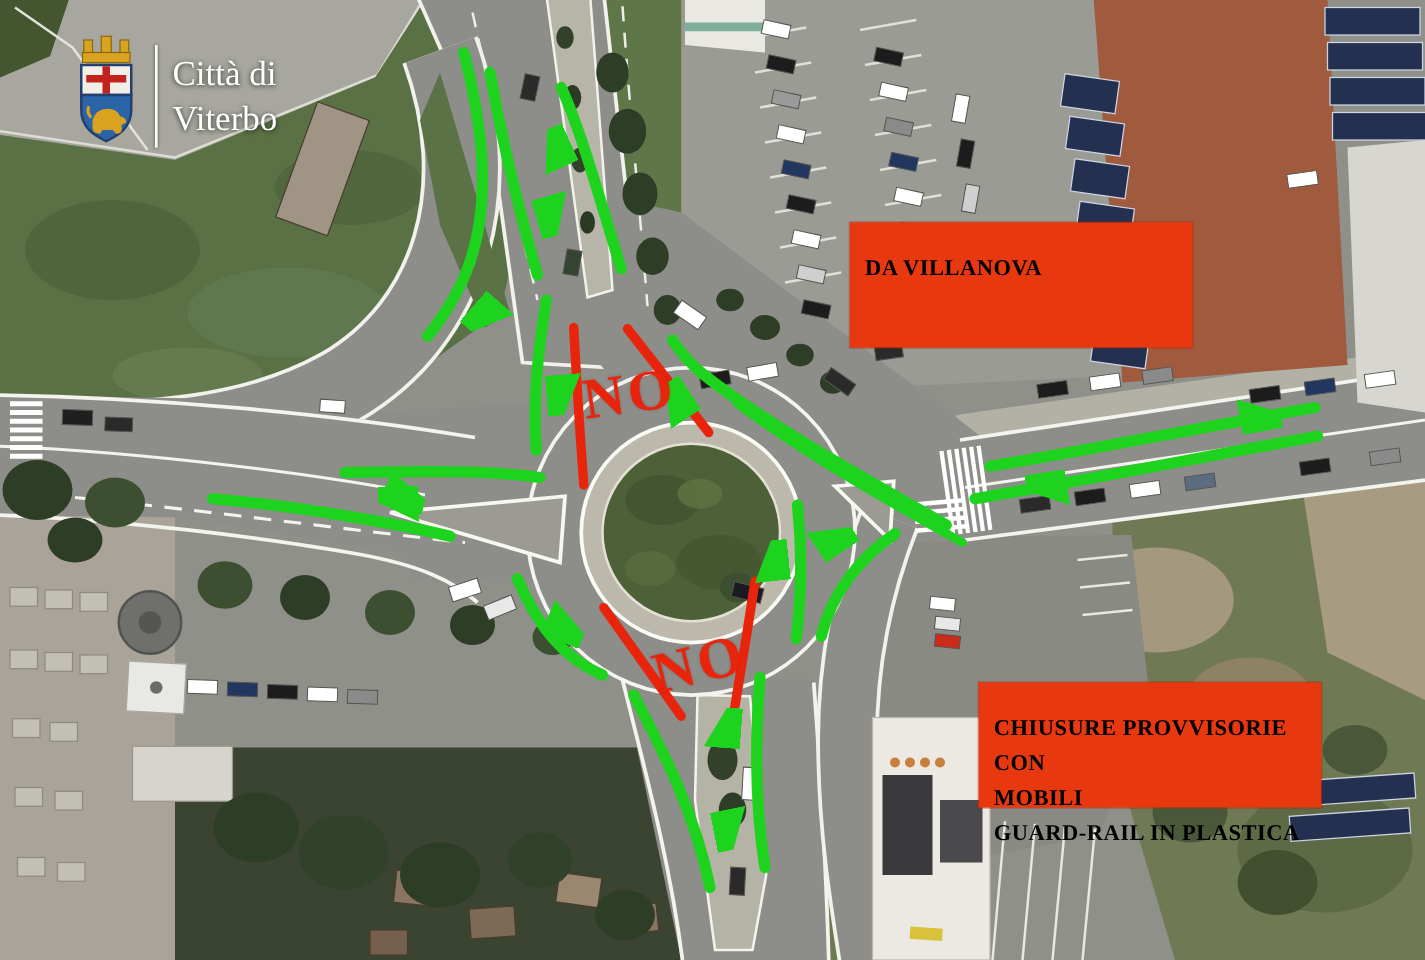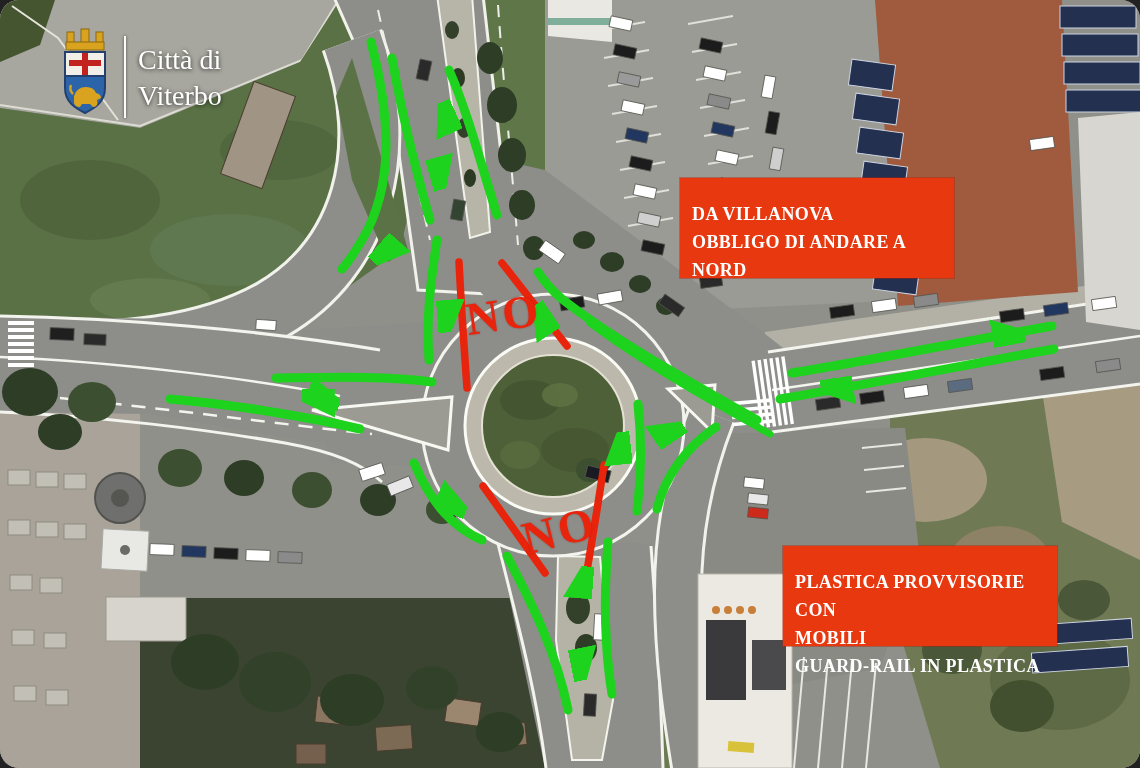--- a/index.html
+++ b/index.html
@@ -1,27 +1,27 @@
 <!DOCTYPE html>
 <html><head>
 <meta charset="utf-8">
 <style>
   html,body{margin:0;padding:0;background:#222;}
   #stage{position:relative;width:1140px;height:768px;overflow:hidden;
-         font-family:"Liberation Serif", serif;background:#8f908a;border-radius:19px;}
+         font-family:"Liberation Serif", serif;background:#8f908a;}
   #scene{position:absolute;left:0;top:0;}
   .overlay{position:absolute;}
   
   #logo{left:58px;top:24px;width:230px;height:100px;display:flex;align-items:flex-start;}
   #logo .sep{position:absolute;left:66px;top:12px;width:2px;height:82px;
              background:rgba(255,255,255,.95);box-shadow:0 0 3px rgba(0,0,0,.6);}
   #logo .wm-text{position:absolute;left:80px;top:18px;color:#fff;font-size:28px;
              line-height:36px;text-shadow:0 1px 4px rgba(0,0,0,.75);white-space:nowrap;}
   
-  .callout{background:#e8380f;color:#ffffff;font-weight:bold;font-size:18px;
+  .callout{background:#e8380f;color:#000000;font-weight:bold;font-size:18px;
            line-height:28px;padding:22px 10px 0 12px;letter-spacing:.4px;
            box-shadow:0 0 0 1px rgba(180,30,5,.4);}
   #box-villanova{left:680px;top:178px;width:252px;height:78px;}
   #box-chiusure{left:783px;top:546px;width:252px;height:78px;}
   
   .no-label{color:#e8250c;font-weight:bold;font-size:46px;letter-spacing:3px;
             text-shadow:0 0 2px rgba(120,10,0,.35);}
   #no-top{left:466px;top:288px;transform:rotate(-8deg);}
   #no-bottom{left:522px;top:504px;transform:rotate(-14deg);}
 </style>
@@ -400,24 +400,23 @@
   </svg>
   <div class="sep"></div>
   <div class="wm-text">
     <div>Città di</div>
     <div>Viterbo</div>
   </div>
 </div>
 
 <div id="box-villanova" class="overlay callout">
   <div>DA VILLANOVA</div>
-  <div>OBBLIGO DI ANDARE A NORD</div>
 </div>
 <div id="box-chiusure" class="overlay callout">
-  <div>PLASTICA PROVVISORIE CON</div>
+  <div>CHIUSURE PROVVISORIE CON</div>
   <div>MOBILI</div>
   <div>GUARD-RAIL IN PLASTICA</div>
 </div>
 
 <div id="no-top" class="overlay no-label">NO</div>
 <div id="no-bottom" class="overlay no-label">NO</div>
 
 </div>
 
 </body></html>

